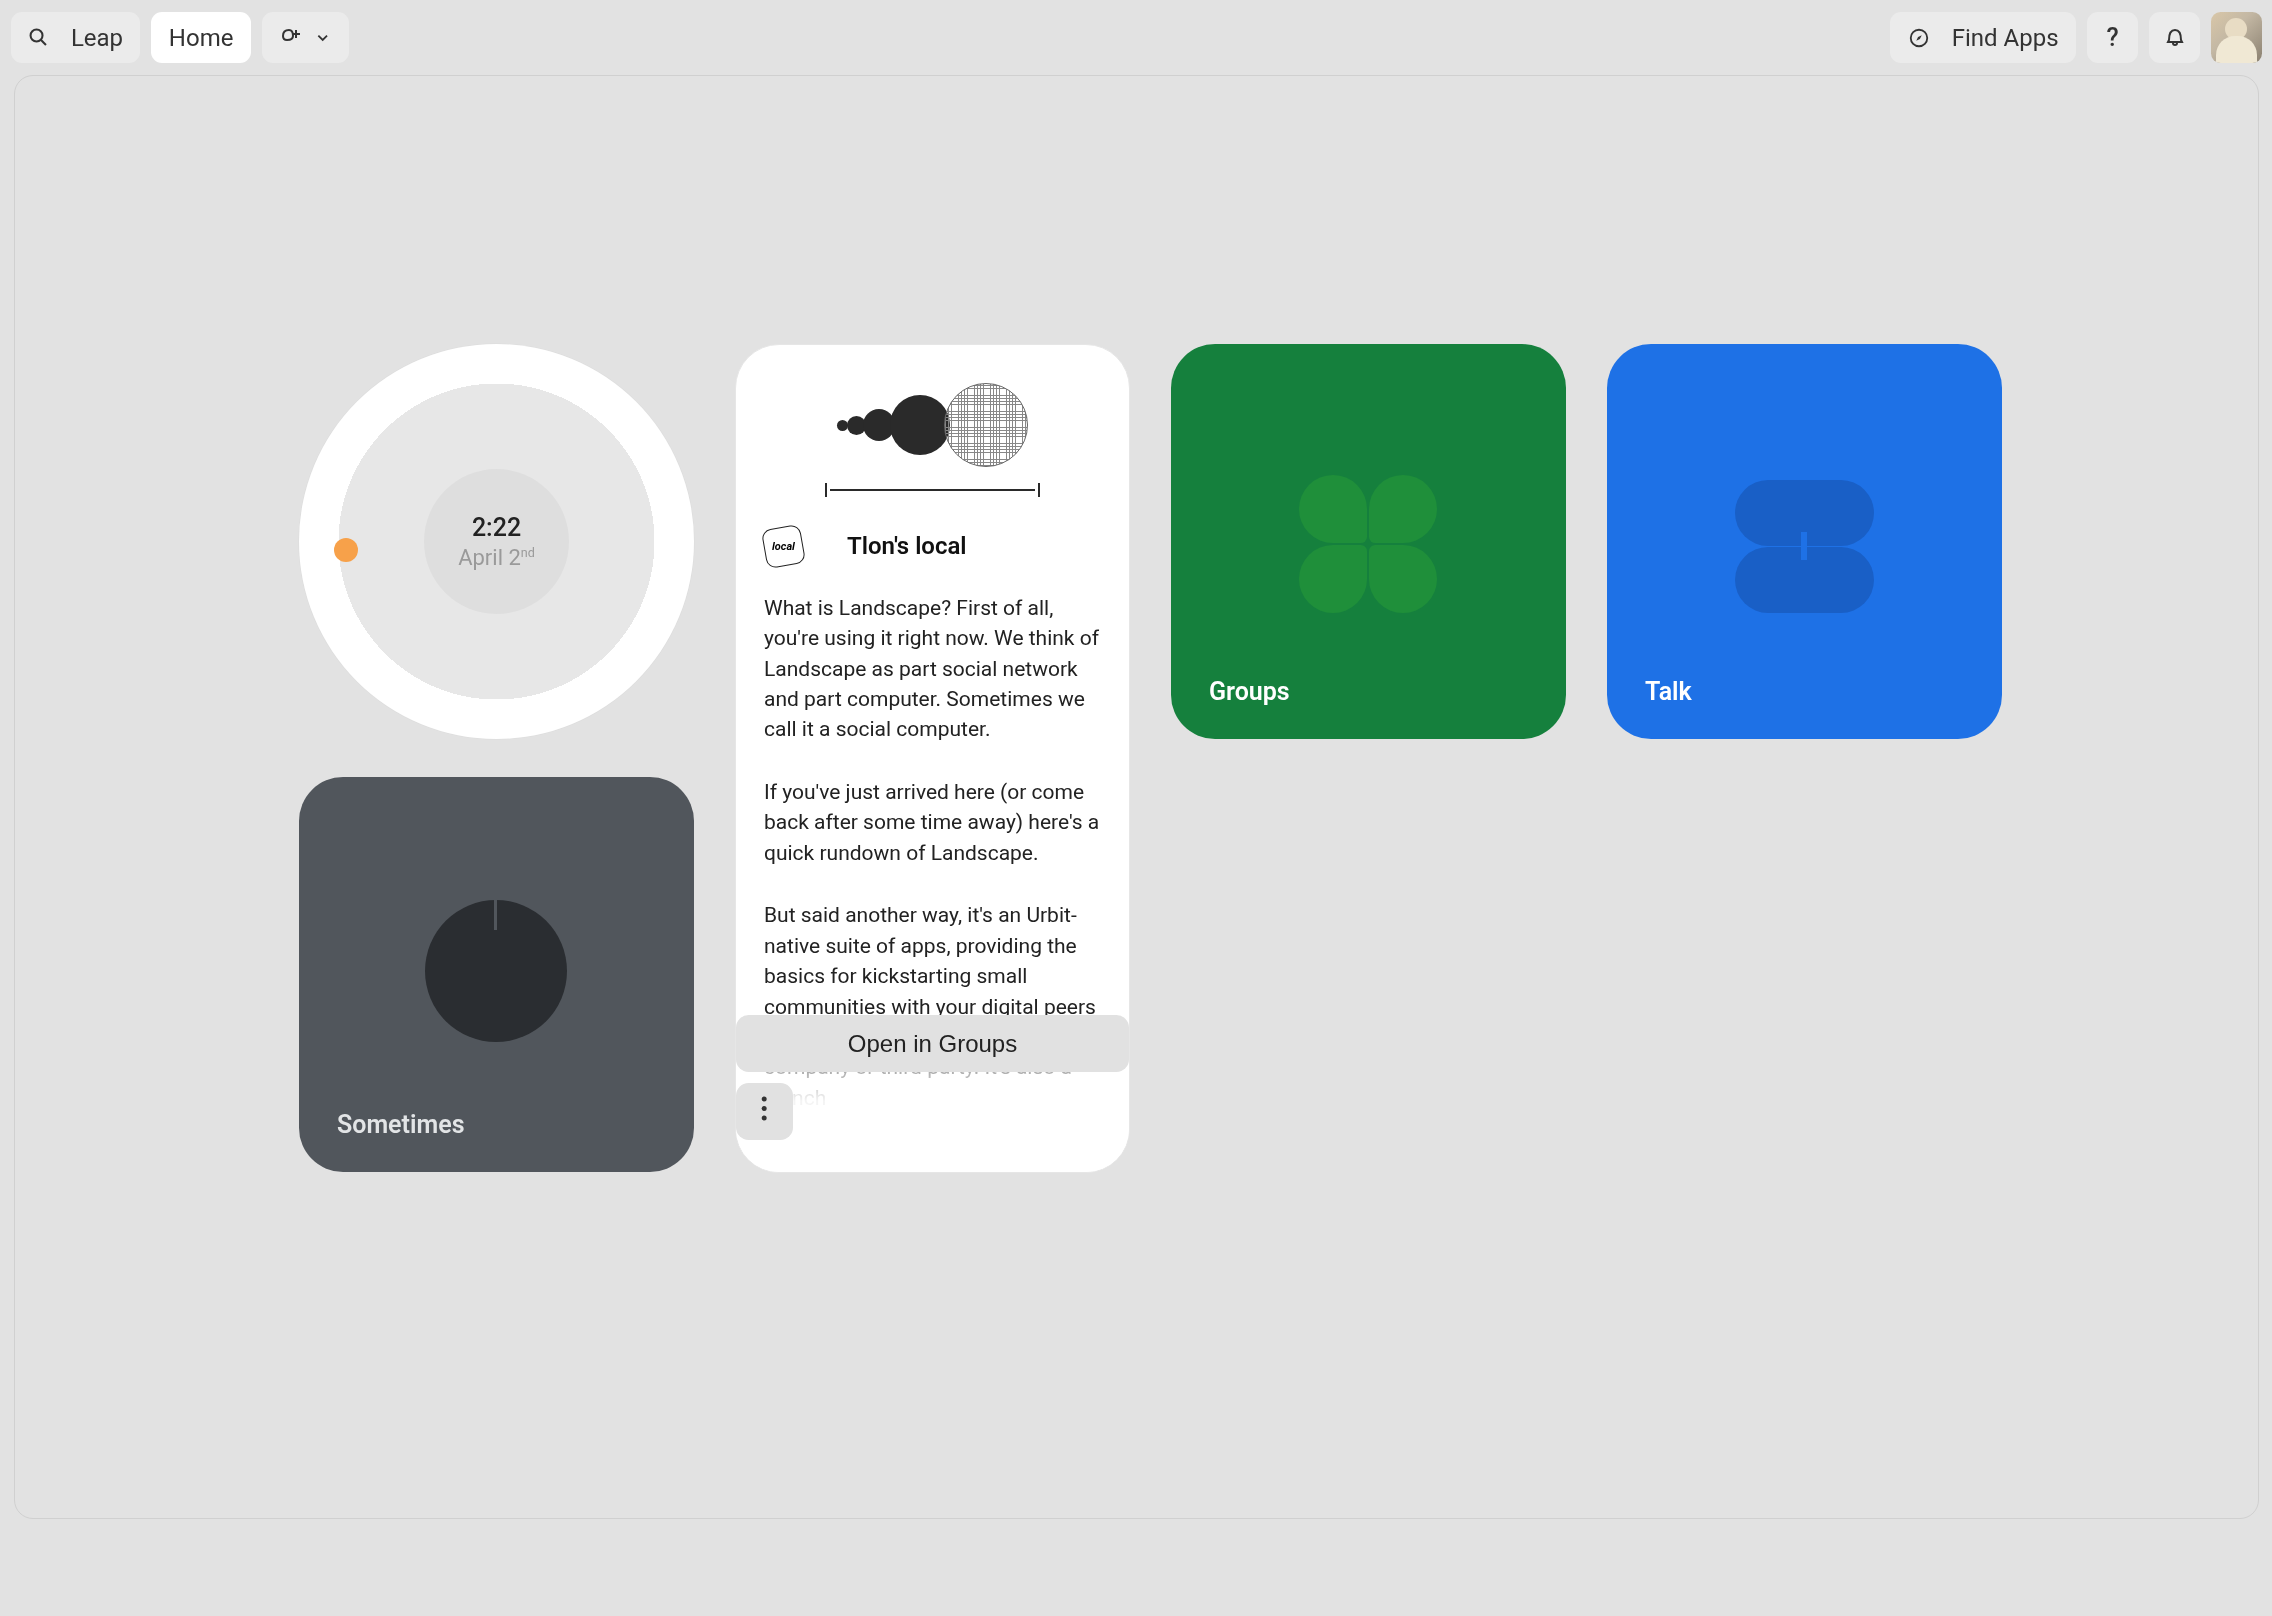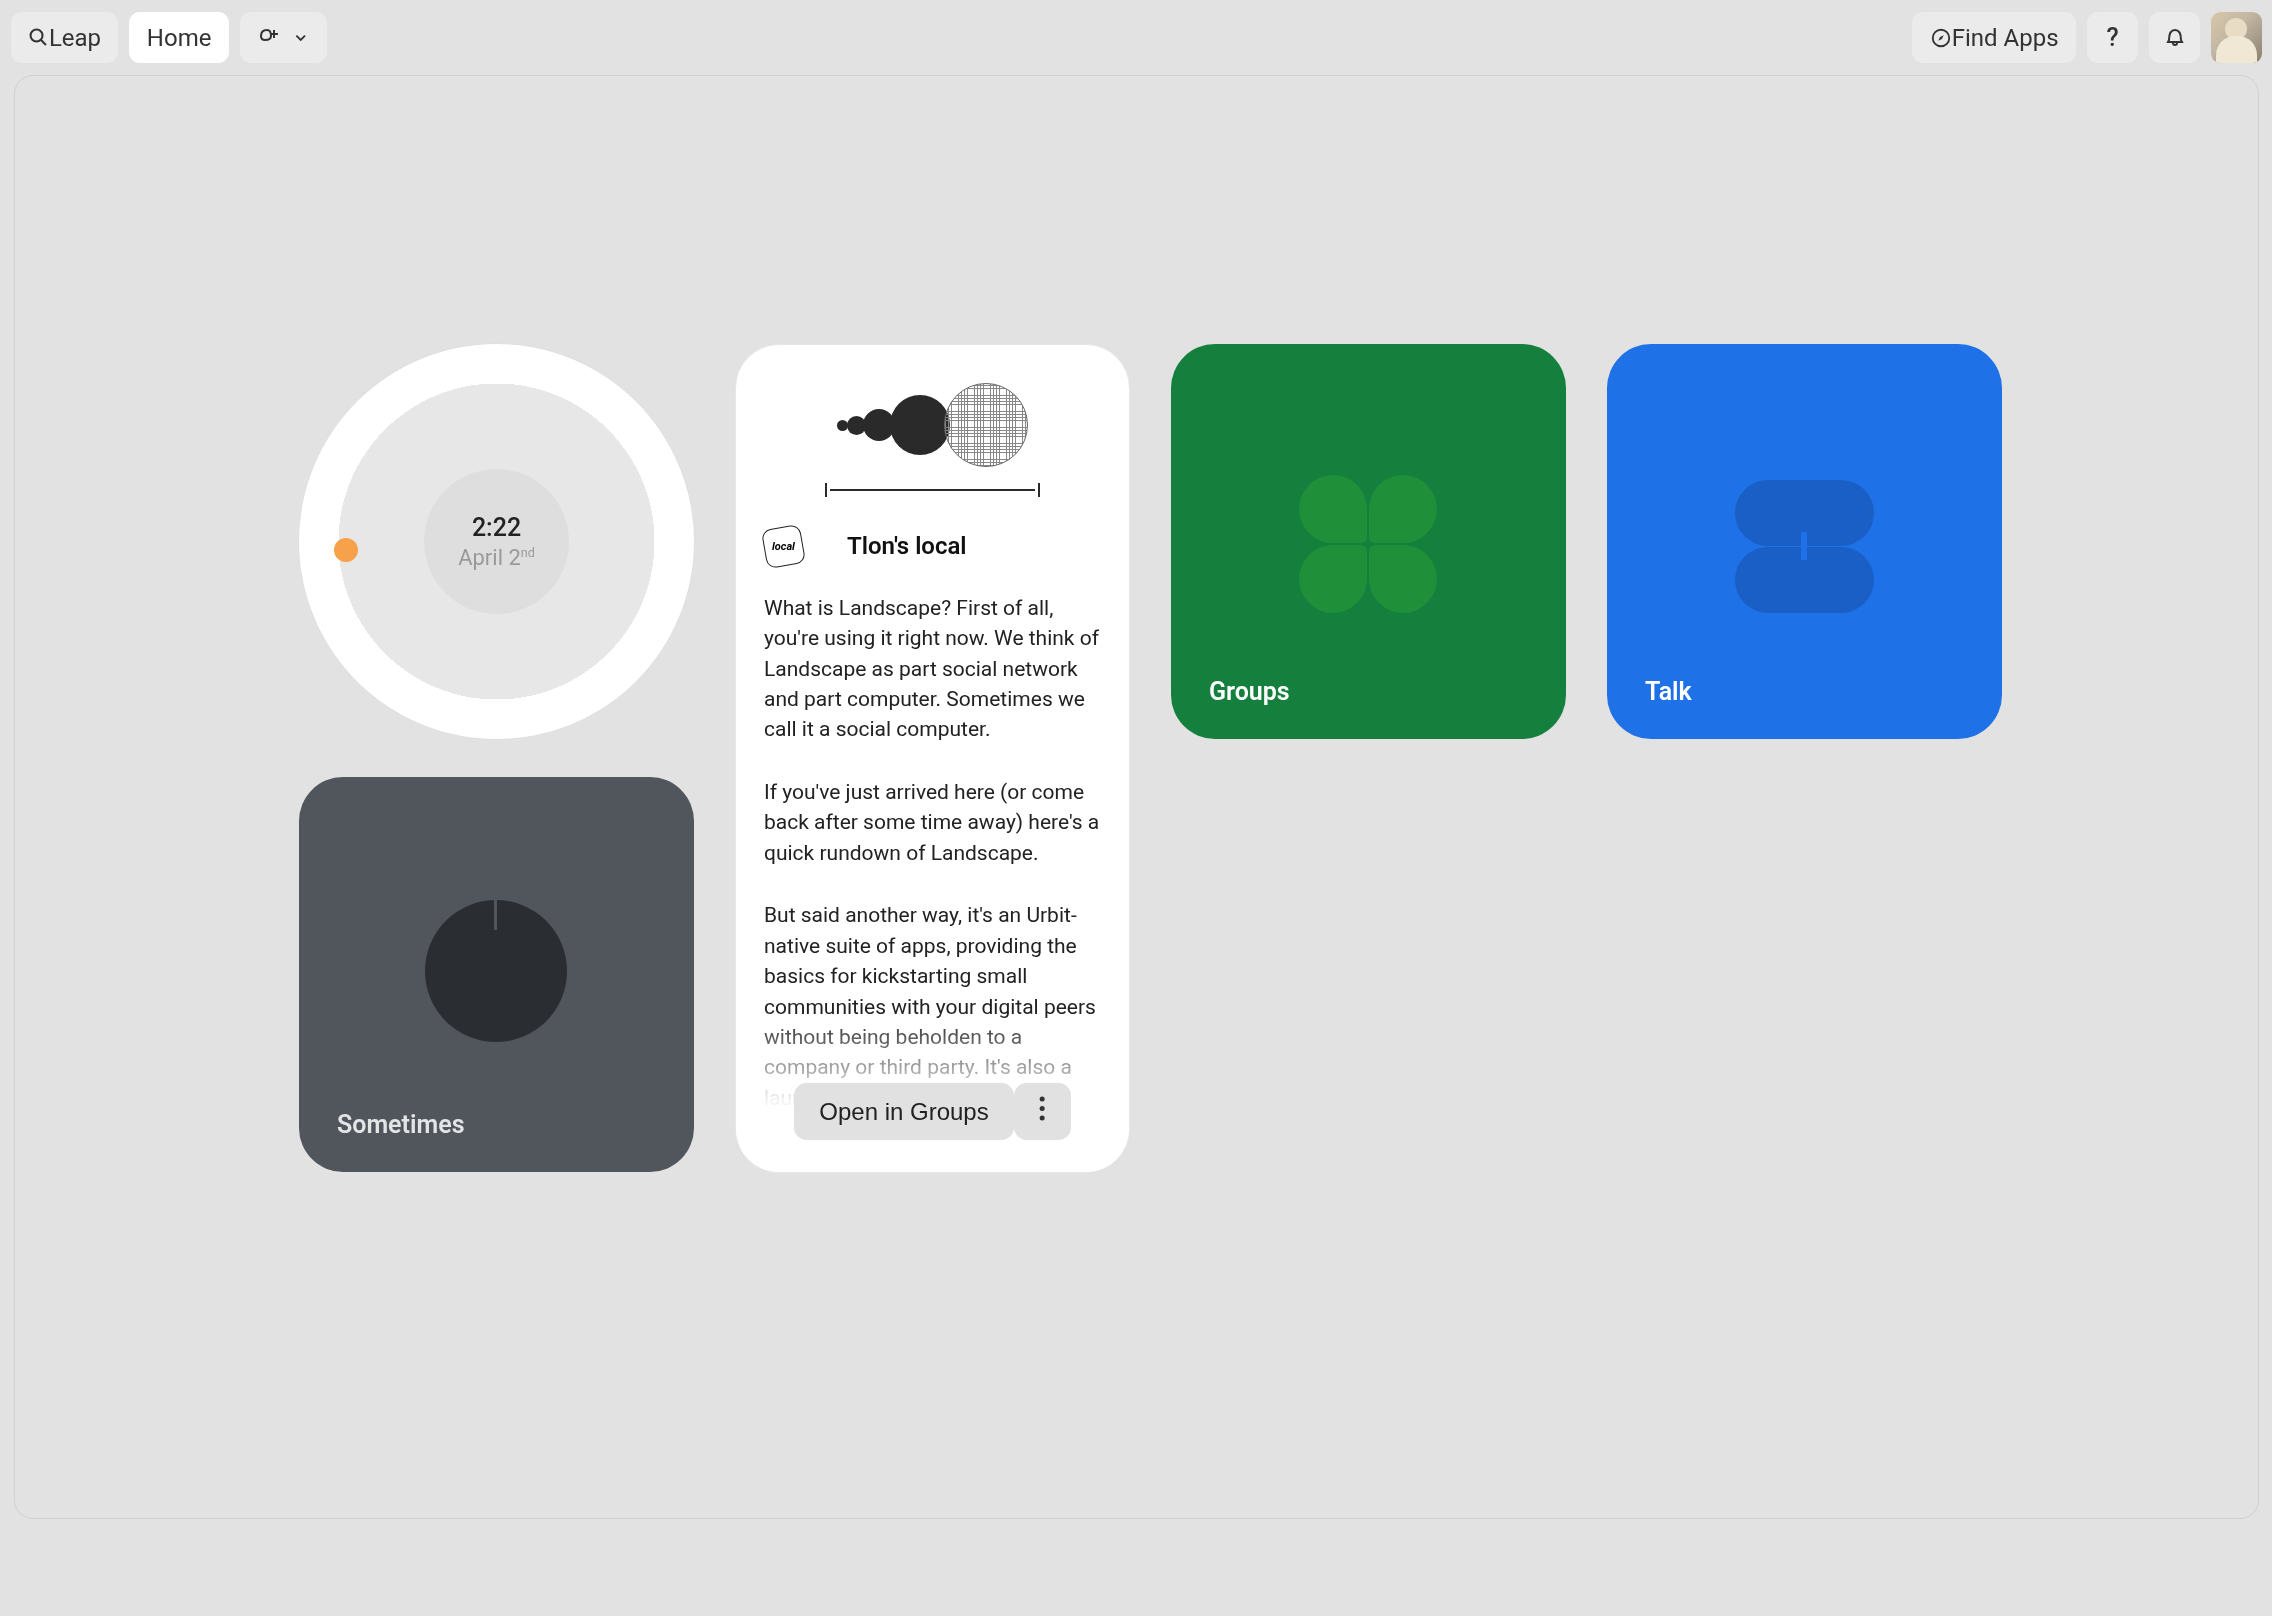--- a/index.html
+++ b/index.html
@@ -18,21 +18,21 @@
       height: 75px;
     }
     .topbar-left, .topbar-right {
       display: flex;
       align-items: center;
       gap: 11px;
     }
     .pill {
       display: flex;
       align-items: center;
-      gap: 0;
+      gap: 22px;
       background: #ebebeb;
       border-radius: 11px;
       padding: 0 17.4px;
       height: 51px;
       font-size: 24px;
       color: #333;
       cursor: pointer;
     }
     .pill.white { background: #ffffff; }
     .pill .icon { display: flex; align-items: center; }
@@ -259,20 +259,22 @@
       height: 158px;
       background: linear-gradient(to bottom, rgba(255,255,255,0) 0%, rgba(255,255,255,0.95) 55%, #ffffff 100%);
       pointer-events: none;
     }
     .guide-actions {
       position: absolute;
       left: 0; right: 0;
       bottom: 32px;
       display: flex;
       justify-content: center;
+      gap: 11px;
+      flex-direction: column;
     }
     .btn {
       background: #e1e1e1;
       border-radius: 12.6px;
       height: 57px;
       padding: 0 25px;
       display: flex;
       align-items: center;
       justify-content: center;
       font-size: 24px;

